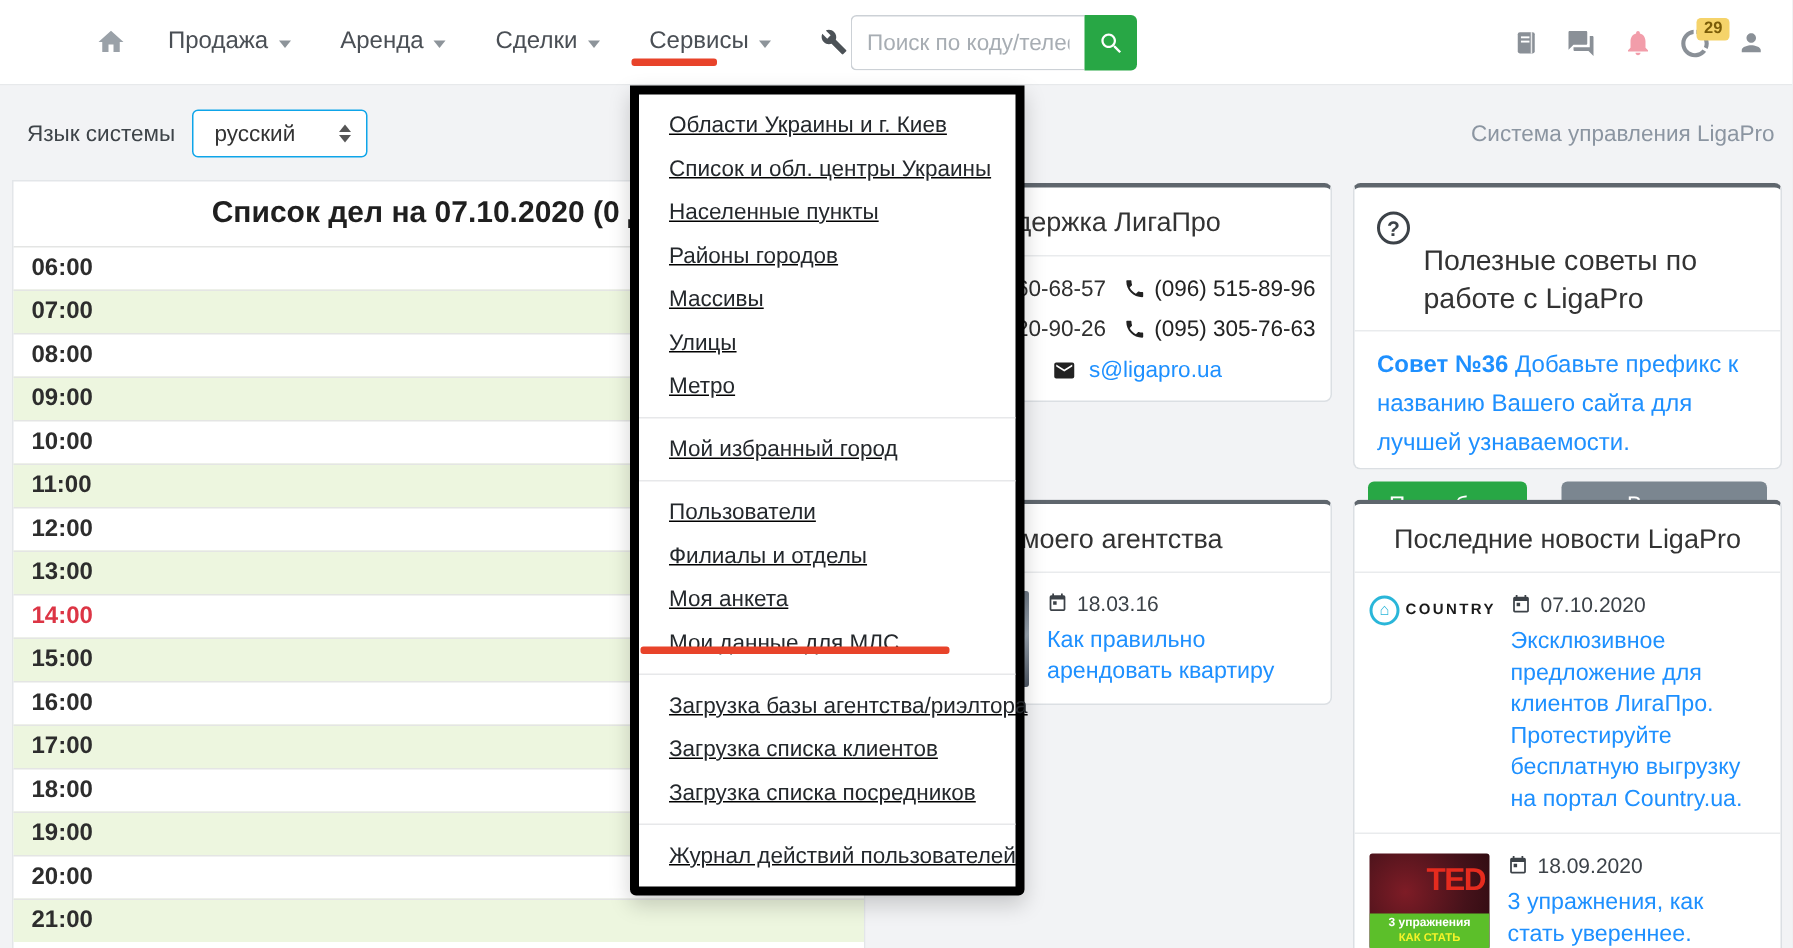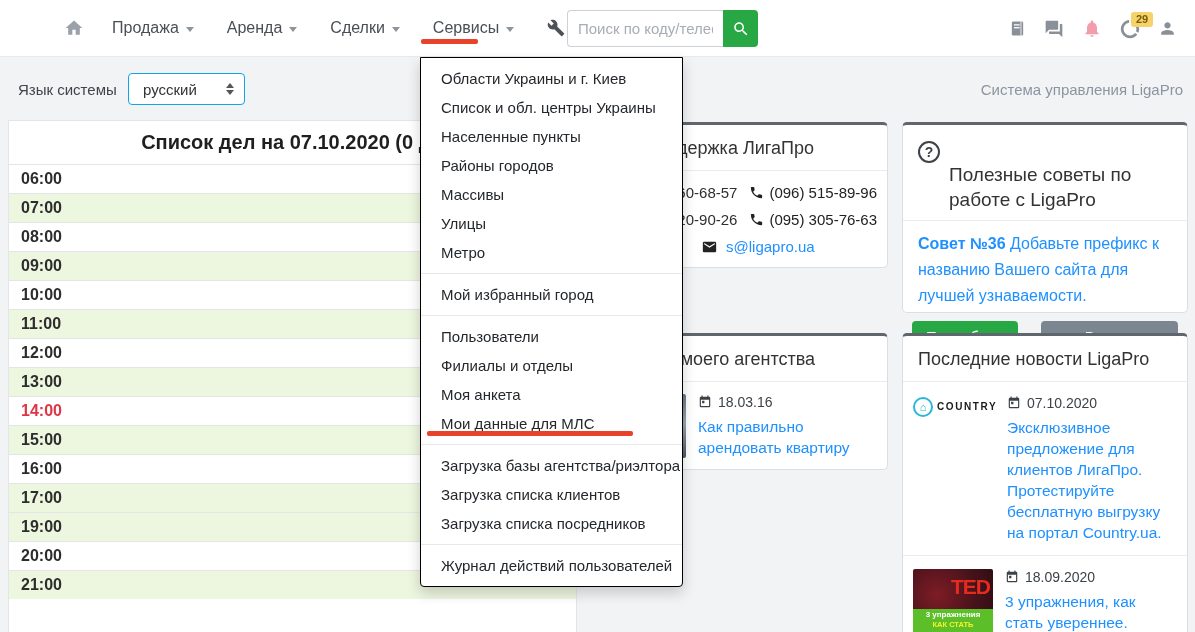--- a/index.html
+++ b/index.html
@@ -80,38 +80,38 @@
   .tips-title { font-size:19px; color:#333; line-height:25px;margin-top:23px; }
   .tips-body { padding:10px 15px 0; font-size:16px; line-height:26px; color:#1e90ff; }
   .tips-body b { font-weight:bold; }
   .btn-row { display:flex; justify-content:center; gap:23px; margin-top:12px; }
   .btn { border:none; border-radius:4px; font-size:15px; padding:7px 14px; color:#fff; cursor:pointer; font-family:"Liberation Sans",sans-serif; }
   .btn-green { background:#28a745; }
   .btn-gray { background:#7b8690;padding-left:44px; }
 
   
   .lnews { left:902px; top:333px; width:286px; height:320px; }
-  .lnews .panel-h { }
+  .lnews .panel-h { text-align:center; }
   .lnews-item { display:flex; padding:13px 10px 0 10px; }
   .lnews-item + .divider { border-top:1px solid #e9ebed; margin-top:12px; }
   .country-logo { flex:none; width:88px; display:flex; align-items:flex-start; gap:4px; padding-top:2px; }
   .c-circle { width:20px; height:20px; border:2px solid #2ab6d9; border-radius:50%; color:#2ab6d9;
               display:flex; align-items:center; justify-content:center; font-size:11px; flex:none; }
   .c-word { font-size:10px; font-weight:bold; letter-spacing:1.6px; color:#1a1a1a; margin-top:4px; }
   .lnews-right { margin-left:6px; width:172px; }
   .ted-thumb { flex:none; width:80px; height:64px; position:relative; border-radius:2px; overflow:hidden;
                background:radial-gradient(circle at 30% 40%, #7e1c26 0%, #45121a 60%, #2c0b10 100%); }
   .ted-word { position:absolute; right:3px; top:6px; color:#e62b1e; font-weight:bold; font-size:21px; letter-spacing:-1px; }
   .ted-strip { position:absolute; left:0; right:0; bottom:0; height:24px; background:#5cbf2a; text-align:center; }
   .ted-l1 { font-size:8px; color:#fff; font-weight:bold; line-height:11px; }
   .ted-l2 { font-size:7.5px; color:#f6f32a; font-weight:bold; line-height:10px; }
 
   
-  .dropdown { position:absolute; left:420px; top:57px; width:263px; background:#fff; border:1px solid #000000;
-              border-radius:0 0 4px 4px; box-shadow:0 6px 14px rgba(0,0,0,.18); z-index:40; padding:0; }
+  .dropdown { position:absolute; left:420px; top:57px; width:263px; background:#fff; border:6px solid #000000;
+              border-radius:0 0 4px 4px; box-shadow:0 6px 14px rgba(0,0,0,.18); z-index:40; padding:0;text-decoration:underline; }
   .dd-group { padding:6px 0; }
   .dd-item { height:29px; line-height:29px; padding:0 20px; font-size:15px; color:#24282c; cursor:pointer; white-space:nowrap; }
   .dd-divider { border-top:1px solid #e7e8ea; }
 
   
   .ann { position:absolute; background:#e8432a; height:5px; border-radius:2px; z-index:60; }
   .ann-nav { left:421px; top:39px; width:57px; }
   .ann-menu { left:427px; top:431px; width:206px; }
 
   .cal-ic { color:#3c4248; }
@@ -225,20 +225,21 @@
     <div class="srow">08:00</div>
     <div class="srow green">09:00</div>
     <div class="srow">10:00</div>
     <div class="srow green">11:00</div>
     <div class="srow">12:00</div>
     <div class="srow green">13:00</div>
     <div class="srow current">14:00</div>
     <div class="srow green">15:00</div>
     <div class="srow">16:00</div>
     <div class="srow green">17:00</div>
+    <div class="srow">18:00</div>
     <div class="srow green">19:00</div>
     <div class="srow">20:00</div>
     <div class="srow green">21:00</div>
   </section>
 
   <section class="panel support">
     <div class="panel-h">Поддержка ЛигаПро</div>
     <div class="support-body">
       <div class="ph-row">
         <span class="ph-left">360-68-57</span>

